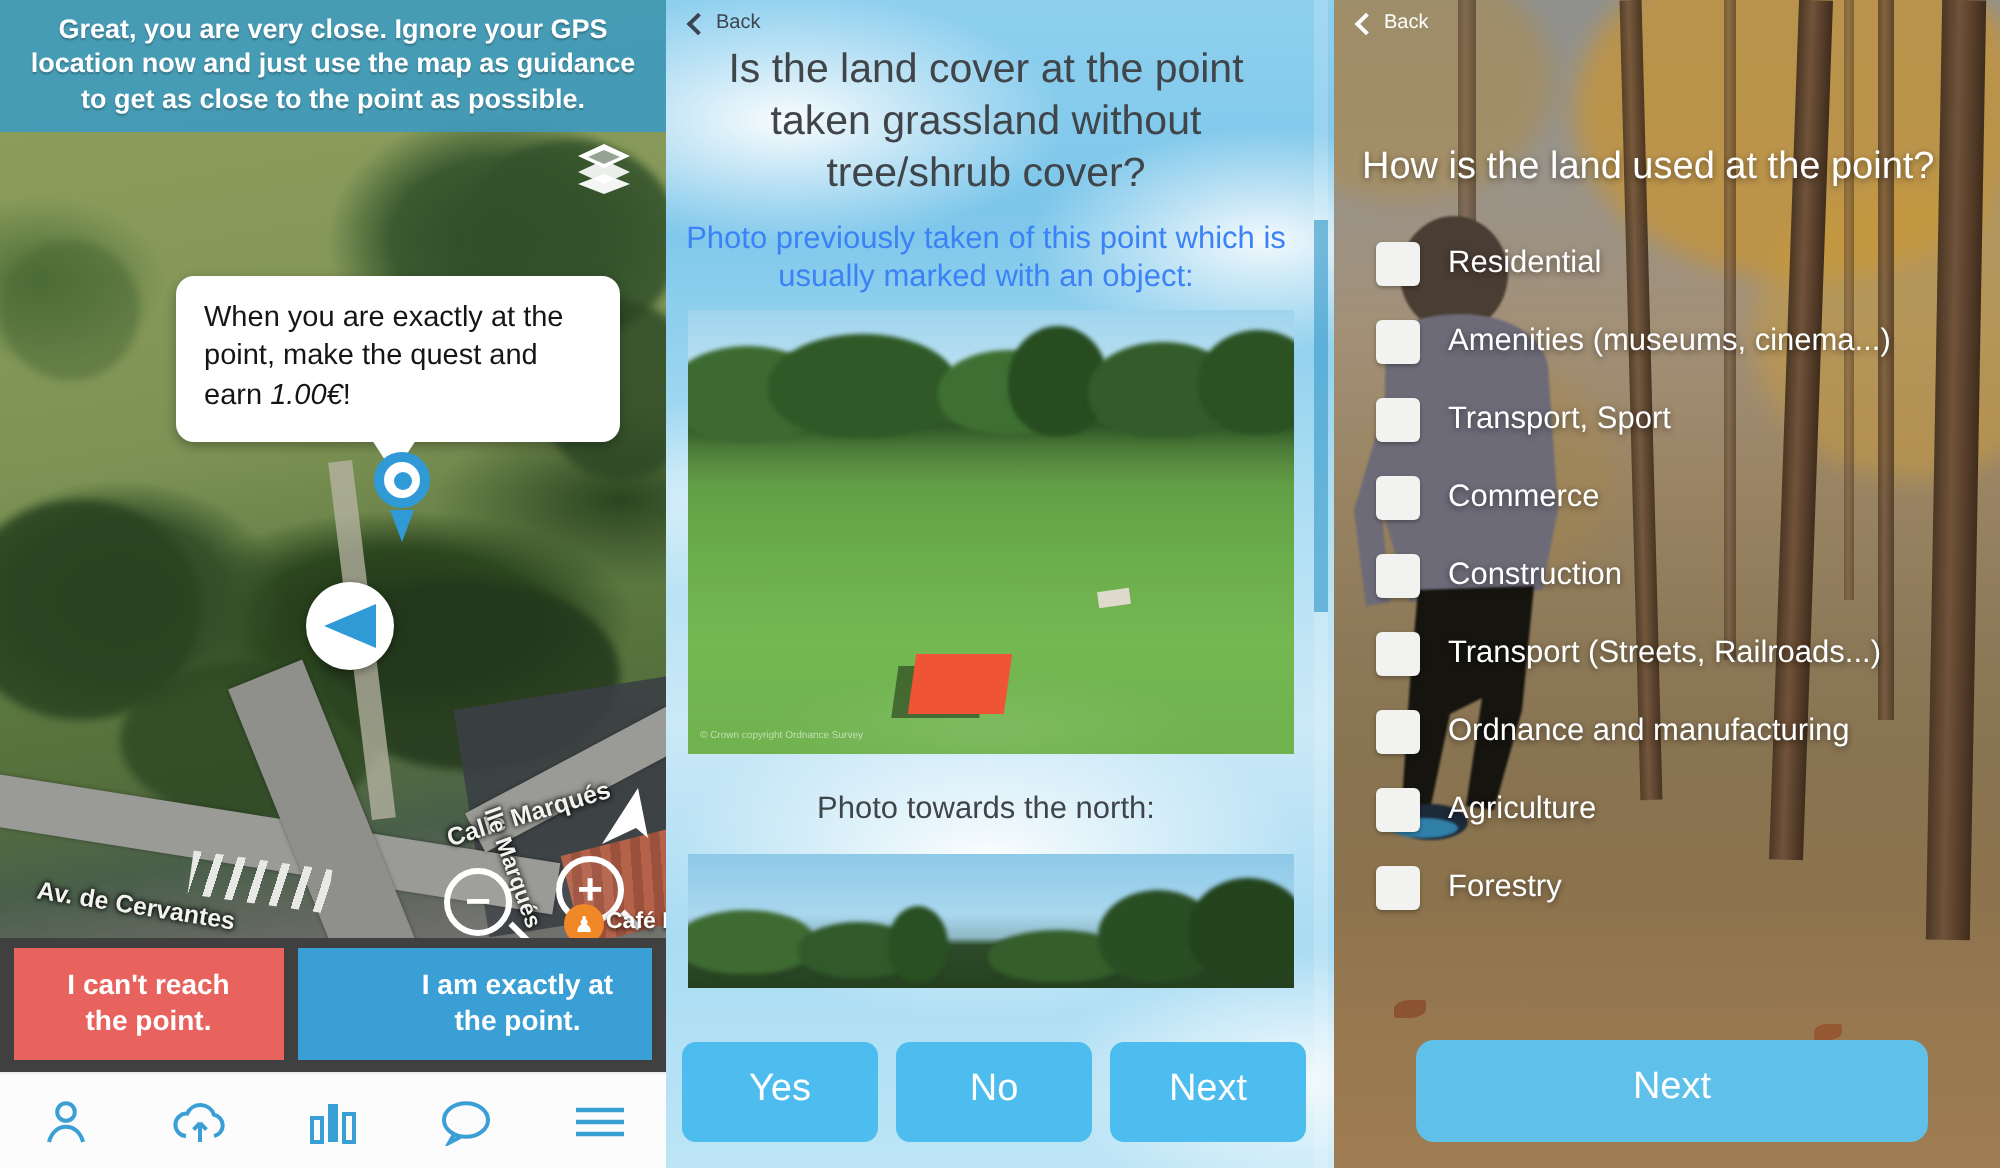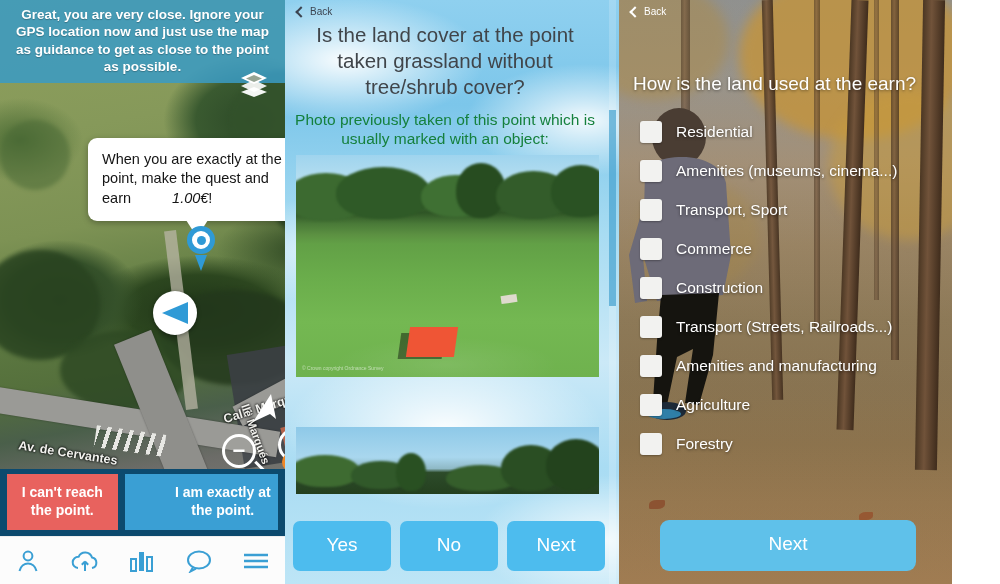--- a/index.html
+++ b/index.html
@@ -4,21 +4,21 @@
 <style>
   * { box-sizing: border-box; margin: 0; padding: 0; }
   html, body {
     width: 1000px; height: 584px;
     background: #ffffff;
     font-family: "Liberation Sans", sans-serif;
     overflow: hidden;
   }
   .screens { display: flex; width: 1000px; height: 584px; }
   .panel { position: relative; overflow: hidden; height: 584px; }
-  .p1 { width: 285px; }
+  .p1 { width: 333px; }
   .p2 { width: 334px; }
   .p3 { width: 333px; }
 
   
   .map-bg {
     position: absolute; inset: 0;
     background:
       radial-gradient(ellipse 120px 90px at 250px 120px, #2d4a28 0%, #3a5a30 45%, rgba(58,90,48,0) 72%),
       radial-gradient(ellipse 110px 80px at 60px 300px, #27401f 0%, #35512a 50%, rgba(53,81,42,0) 75%),
       radial-gradient(ellipse 150px 70px at 200px 310px, #1f3418 0%, #2c461f 50%, rgba(44,70,31,0) 78%),
@@ -65,21 +65,21 @@
     position: absolute; right: 17px; top: 71px;
     width: 28px; height: 26px; cursor: pointer;
   }
   .callout {
     position: absolute; left: 88px; top: 138px; width: 222px;
     background: #fff; border-radius: 9px;
     padding: 12px 14px 13px;
     box-shadow: 0 2px 6px rgba(0,0,0,.3);
     font-size: 14.5px; line-height: 1.33; color: #151515;
   }
-  .callout i { font-style: italic; margin-left: 37px; }
+  .callout i { font-style: italic; }
   .callout::after {
     content: ""; position: absolute; left: 98px; bottom: -16px;
     border-left: 11px solid transparent; border-right: 11px solid transparent;
     border-top: 17px solid #fff;
   }
   .target-marker {
     position: absolute; left: 187px; top: 226px;
     width: 28px; height: 28px; border-radius: 50%;
     background: #fff; border: 5px solid #2f9ad6;
     display: flex; align-items: center; justify-content: center;
@@ -135,21 +135,21 @@
     text-shadow: 0 0 3px rgba(0,0,0,.9), 0 0 2px rgba(0,0,0,.9);
     white-space: nowrap;
   }
   .sl-cervantes { left: 18px; top: 446px; font-size: 12.5px; transform: rotate(9deg); }
   .sl-marques  { left: 222px; top: 400px; font-size: 12.5px; transform: rotate(-17deg); }
   .sl-marques2 { left: 224px; top: 428px; font-size: 11.5px; transform: rotate(70deg); }
 
   .action-row {
     position: absolute; left: 0; right: 0; bottom: 48px;
     display: flex; gap: 7px; padding: 5px 7px 6px;
-    background: #0c4a6e;
+    background: #404040;
     align-items: flex-end;
   }
   .action-btn {
     flex: 1; text-align: center; color: #fff;
     font-size: 14px; font-weight: bold; line-height: 1.25;
     padding: 10px 4px 11px; cursor: pointer;
   }
   .btn-red  { background: #e8625e; }
   .btn-blue { background: #3a9fd4; padding-left: 47px; }
   .tabbar {
@@ -178,21 +178,21 @@
   .backlink .chev {
     width: 8px; height: 8px; border-left: 2px solid #3c4450;
     border-bottom: 2px solid #3c4450; transform: rotate(45deg);
   }
   .q-title {
     position: absolute; left: 14px; right: 28px; top: 22px;
     text-align: center; font-size: 20.5px; color: #40454a; line-height: 1.27;
   }
   .q-sub {
     position: absolute; left: 10px; right: 24px; top: 110px;
-    text-align: center; font-size: 15.5px; color: #15803d; line-height: 1.25;
+    text-align: center; font-size: 15.5px; color: #3b82f6; line-height: 1.25;
   }
   .photo1 {
     position: absolute; left: 11px; top: 155px; width: 303px; height: 222px;
     background:
       radial-gradient(ellipse 160px 40px at 150px 210px, rgba(255,255,255,.1), transparent 70%),
       linear-gradient(180deg,#9fd4ee 0%,#b7dff0 12%,#9ec8e0 20%,
         #3f6b33 21%, #2f5526 26%, #4a7a38 31%, #5c9142 36%,
         #62a046 40%, #6aad4b 55%, #74b852 75%, #6fb24e 100%);
     overflow: hidden;
   }
@@ -400,20 +400,21 @@
       <div class="ph1-tree" style="left:125px;top:20px;width:70px;height:42px;background:#3f7033;"></div>
       <div class="ph1-tree" style="left:160px;top:8px;width:50px;height:55px;background:#274c20;"></div>
       <div class="ph1-tree" style="left:200px;top:16px;width:75px;height:48px;background:#335c2a;"></div>
       <div class="ph1-tree" style="left:255px;top:10px;width:60px;height:52px;background:#2a5223;"></div>
       <div class="ph1-stone"></div>
       <div class="ph1-obj"></div>
       <div class="ph1-wm">© Crown copyright
 Ordnance Survey</div>
     </div>
 
+    <div class="q-sub2">Photo towards the north:</div>
 
     <div class="photo2">
       <div class="ph1-tree" style="left:-6px;top:28px;width:70px;height:32px;background:#3e6b31;"></div>
       <div class="ph1-tree" style="left:55px;top:34px;width:60px;height:28px;background:#31592a;"></div>
       <div class="ph1-tree" style="left:100px;top:26px;width:30px;height:38px;background:#295022;"></div>
       <div class="ph1-tree" style="left:150px;top:38px;width:70px;height:26px;background:#355e2b;"></div>
       <div class="ph1-tree" style="left:205px;top:18px;width:60px;height:46px;background:#2a4e23;"></div>
       <div class="ph1-tree" style="left:250px;top:12px;width:60px;height:52px;background:#23431d;"></div>
     </div>
 
@@ -455,21 +456,21 @@
       <div class="leaf" style="left:240px;top:512px;width:14px;height:8px;background:#96502c;opacity:.8;"></div>
       <div class="leaf" style="left:280px;top:558px;width:17px;height:9px;background:#8d4b2a;opacity:.75;"></div>
       <div class="leaf" style="left:75px;top:560px;width:15px;height:8px;background:#a35c30;opacity:.7;"></div>
     </div>
 
     <div class="backlink" style="color:#fff;">
       <span class="chev" style="border-color:#fff;"></span>
       <span>Back</span>
     </div>
 
-    <div class="p3-title">How is the land used at the earn?</div>
+    <div class="p3-title">How is the land used at the point?</div>
 
     <div class="checklist">
       <div class="check-row">
         <div class="checkbox"></div>
         <div class="check-label">Residential</div>
       </div>
       <div class="check-row">
         <div class="checkbox"></div>
         <div class="check-label">Amenities (museums, cinema...)</div>
       </div>
@@ -484,21 +485,21 @@
       <div class="check-row">
         <div class="checkbox"></div>
         <div class="check-label">Construction</div>
       </div>
       <div class="check-row">
         <div class="checkbox"></div>
         <div class="check-label">Transport (Streets, Railroads...)</div>
       </div>
       <div class="check-row">
         <div class="checkbox"></div>
-        <div class="check-label">Amenities and manufacturing</div>
+        <div class="check-label">Ordnance and manufacturing</div>
       </div>
       <div class="check-row">
         <div class="checkbox"></div>
         <div class="check-label">Agriculture</div>
       </div>
       <div class="check-row">
         <div class="checkbox"></div>
         <div class="check-label">Forestry</div>
       </div>
     </div>

